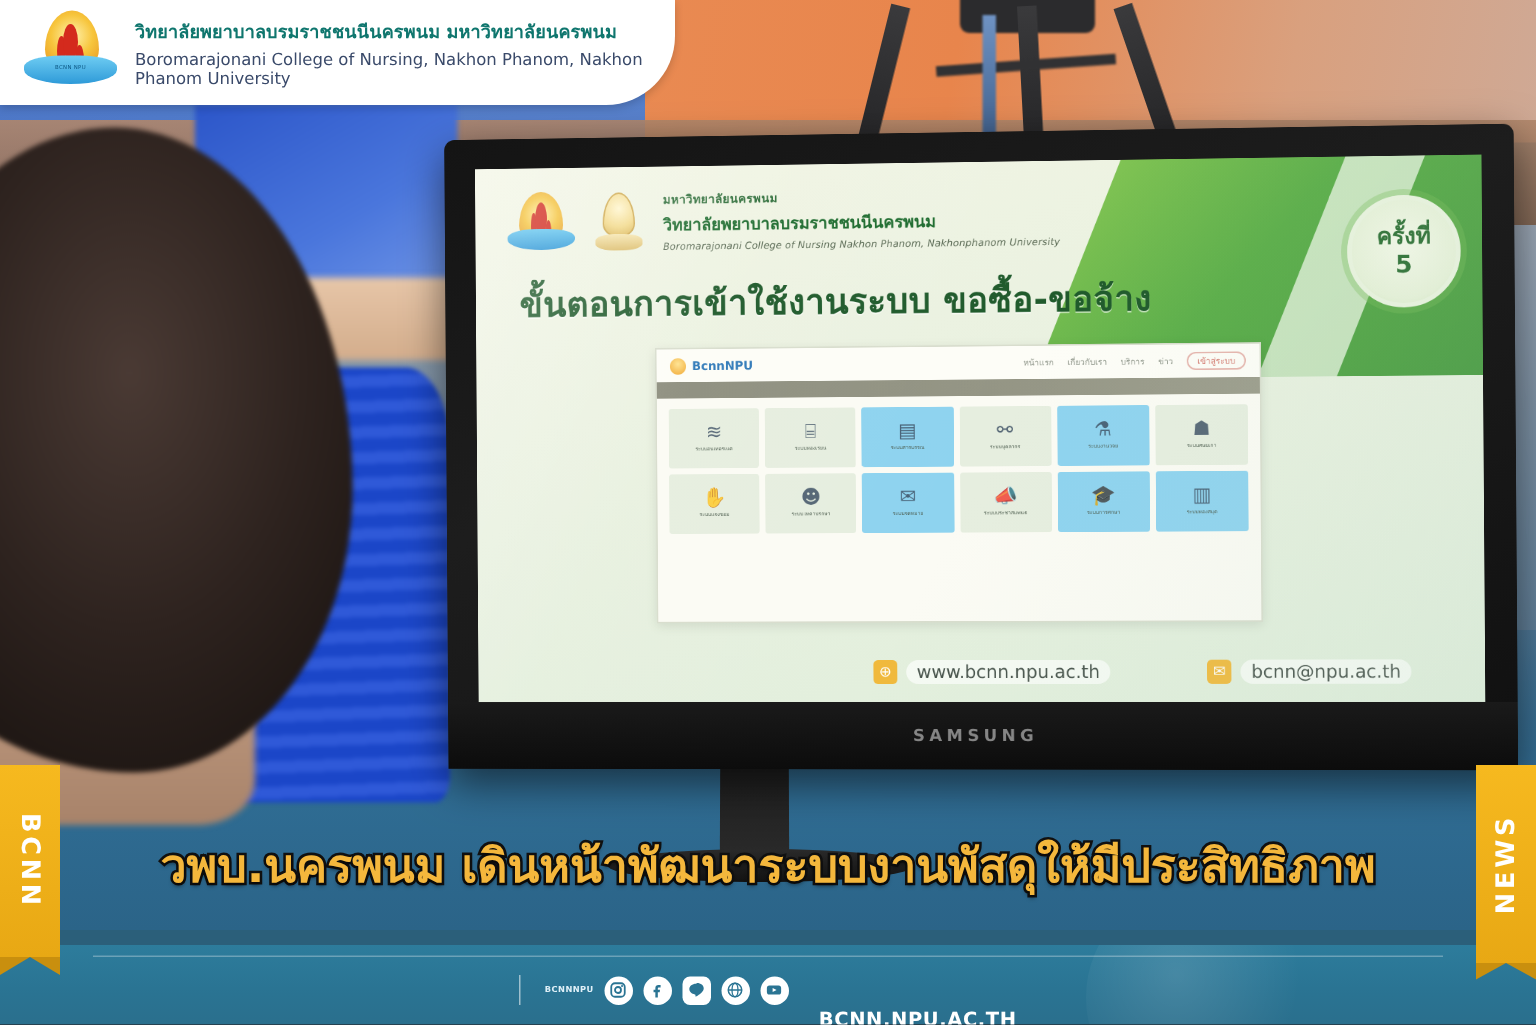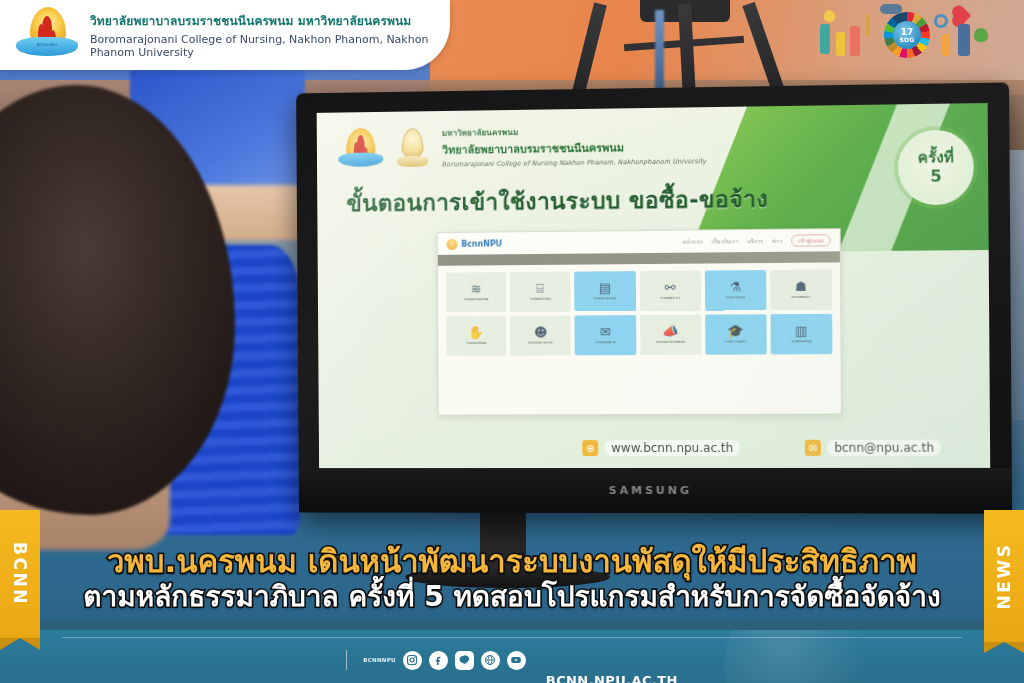--- a/index.html
+++ b/index.html
@@ -605,52 +605,33 @@
         <div class="snake"></div>
         <div class="ribbon"></div>
       <div class="ribbon-txt">BCNN NPU</div>
     </div>
     <div class="tb-text">
       <div class="t1">วิทยาลัยพยาบาลบรมราชชนนีนครพนม มหาวิทยาลัยนครพนม</div>
       <div class="t2">Boromarajonani College of Nursing, Nakhon Phanom, Nakhon Phanom University</div>
     </div>
   </div>
 
-  <div class="sdg-art">
-    <div class="sdg-bulb"></div>
-    <div class="pp a"></div>
-    <div class="pp b"></div>
-    <div class="pp c"></div>
-    <div class="sdg-arrow"></div>
-    <div class="sdg-cloud"></div>
-    <div class="sdg-wheel"></div>
-    <div class="sdg-core">
-      <div class="n">17</div>
-      <div class="s">SDG</div>
-    </div>
-    <div class="sdg-gear"></div>
-    <div class="sdg-heart"></div>
-    <div class="pp d"></div>
-    <div class="pp e"></div>
-    <div class="sdg-tree"></div>
-  </div>
 
   <div class="tab tab-left">
     <span>BCNN</span>
   </div>
   <div class="tab-notch notch-left"></div>
 
   <div class="tab tab-right">
     <span>NEWS</span>
   </div>
   <div class="tab-notch notch-right"></div>
 
   <div class="headline">
     <div class="hl-line hl1">วพบ.นครพนม เดินหน้าพัฒนาระบบงานพัสดุให้มีประสิทธิภาพ</div>
-    <div class="hl-line hl2">ตามหลักธรรมาภิบาล ครั้งที่ 5 ทดสอบโปรแกรมสำหรับการจัดซื้อจัดจ้าง</div>
   </div>
 
   <div class="footer">
     <div class="footer-orb"></div>
     <div class="footer-rule"></div>
     <div class="footer-inner">
       <div class="f-div"></div>
       <div class="f-socials">
         <div class="f-mini">BCNNNPU</div>
         <div class="sico">

